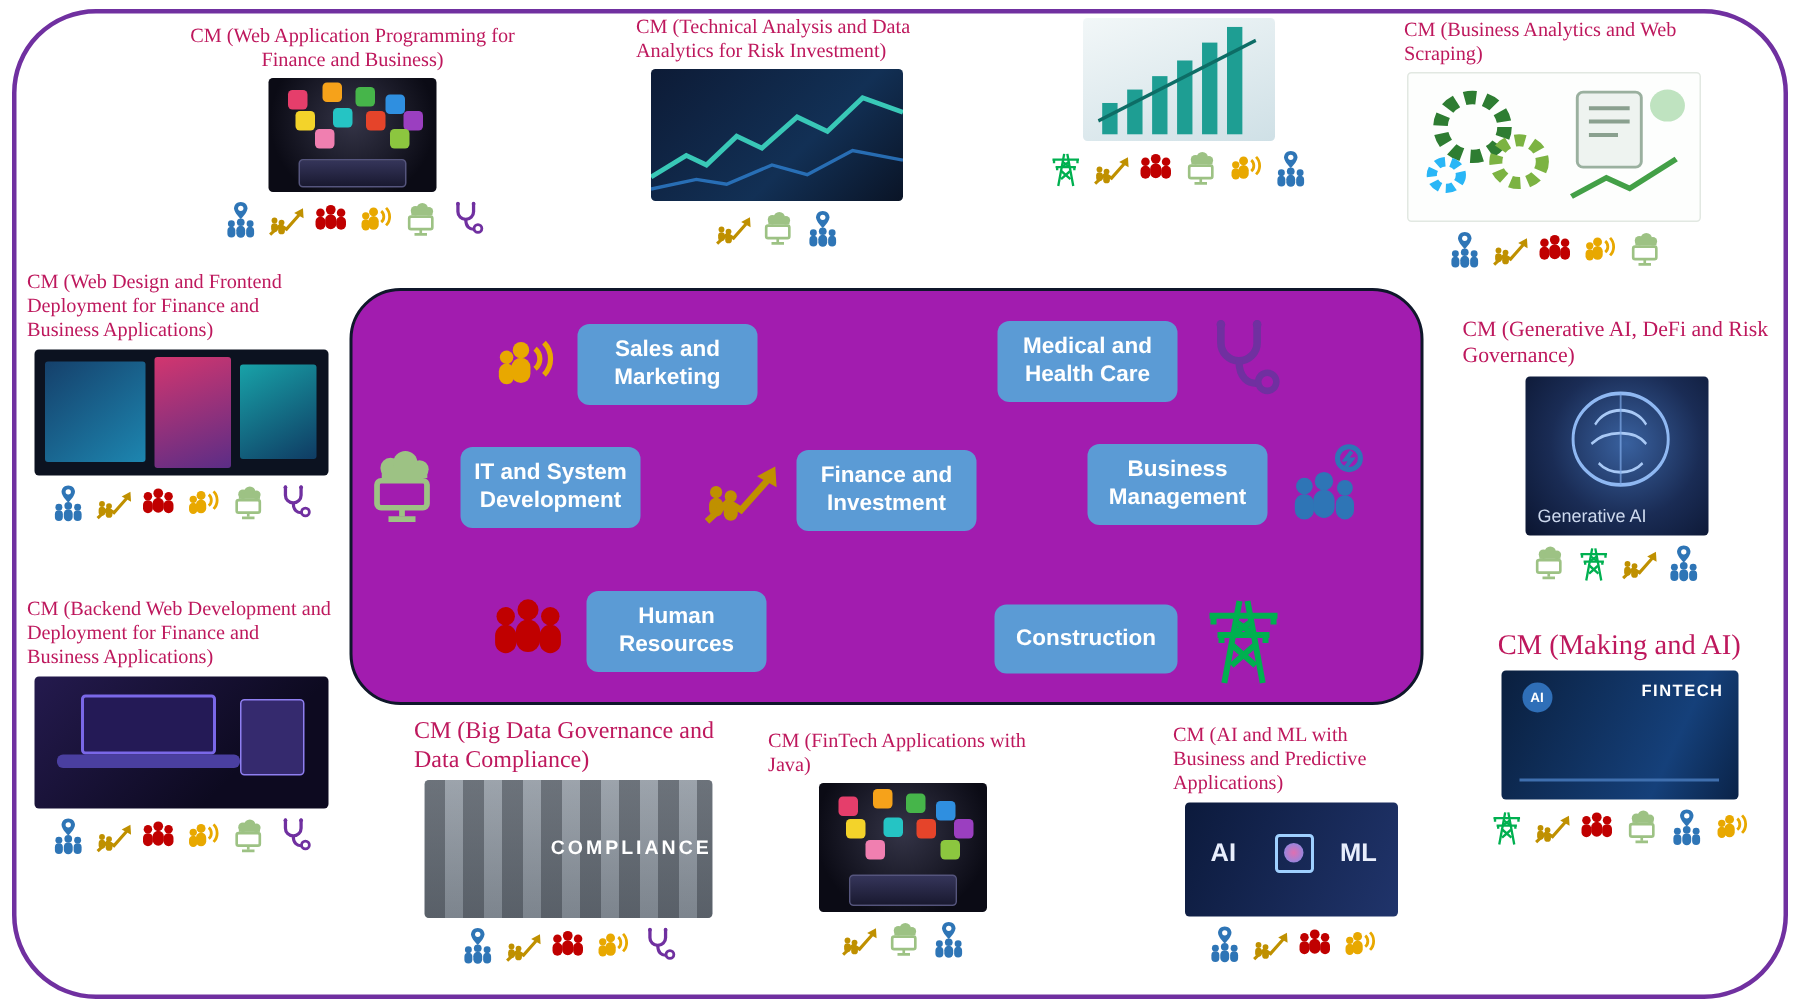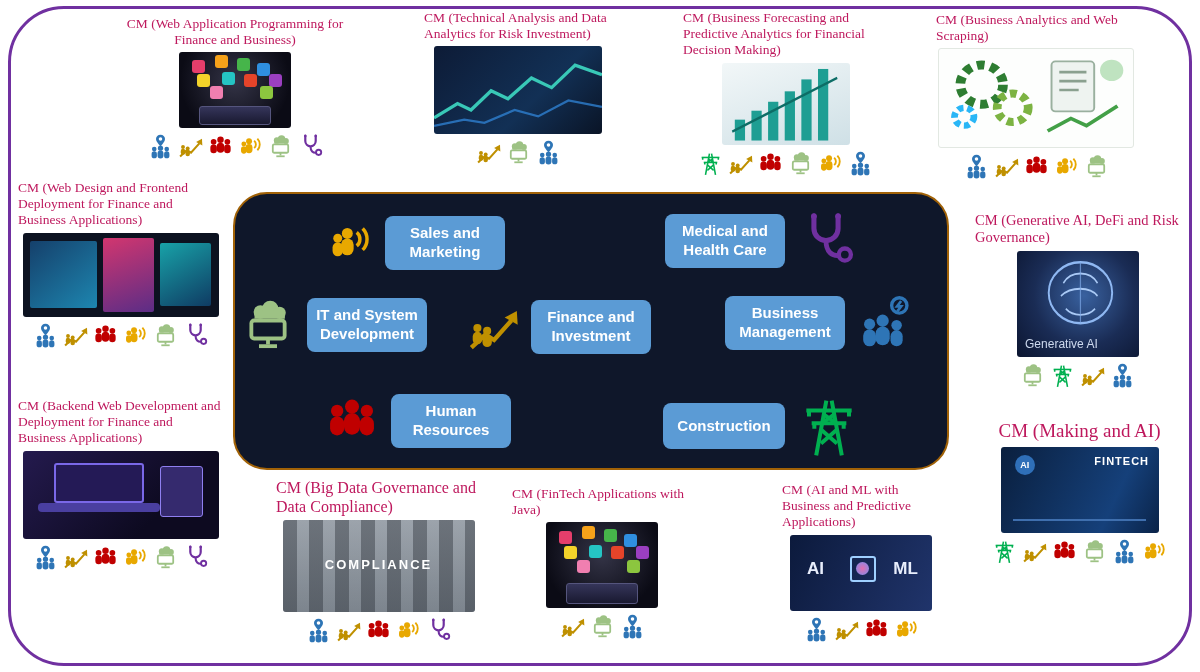--- a/index.html
+++ b/index.html
@@ -7,21 +7,21 @@
     width:1200px;height:672px;position:relative;overflow:hidden;
     background:#ffffff;font-family:"Liberation Sans",sans-serif;
   }
   #frame{
     position:absolute;left:8px;top:6px;width:1178px;height:654px;
     border:3px solid #7030A0;border-radius:56px;pointer-events:none;
   }
   
   #panel{
     position:absolute;left:233px;top:192px;width:716px;height:278px;
-    border:2px solid #a16207;border-radius:34px;background:#0f172a;box-sizing:border-box;
+    border:2px solid #0f172a;border-radius:34px;background:#a21caf;box-sizing:border-box;
   }
   .sector{position:absolute;display:flex;align-items:center;gap:12px;}
   .s-btn{
     width:120px;min-height:54px;border-radius:8px;color:#fff;font-weight:bold;
     font-size:15px;line-height:1.25;display:flex;align-items:center;justify-content:center;
     text-align:center;padding:4px 8px;box-sizing:border-box;
   }
   .s-icon{display:inline-flex;}
   .s-icon svg{width:100%;height:100%;}
   .sector-1{left:92px;top:22px}  .sector-1 .s-icon{width:46px;height:46px}
@@ -67,21 +67,21 @@
   .t-generative-ai{background:radial-gradient(circle at 55% 42%, #39619f 0%, #1a2c55 55%, #0b1530 100%);}
   .thumb-caption{position:absolute;left:7%;bottom:5%;color:#cdd9ee;font-size:12px;}
   .t-fintech{background:linear-gradient(115deg,#0a1f3e,#15407a 70%,#0a2348);}
   .thumb-word{position:absolute;color:#fff;font-weight:bold;font-size:11px;letter-spacing:1px;}
   .ai-badge{position:absolute;left:9%;top:10%;width:20px;height:20px;border-radius:50%;
     background:#2f6fb8;color:#fff;font-size:9px;font-weight:bold;
     display:flex;align-items:center;justify-content:center;}
   .t-compliance{background:linear-gradient(#a7aeb6,#7c848d);}
   .citybars{position:absolute;inset:0;
     background:repeating-linear-gradient(90deg, rgba(60,66,74,0.55) 0 14px, rgba(125,133,142,0.25) 14px 26px);}
-  .thumb-center-word{position:absolute;left:0;right:0;top:40%;text-align:center;color:#fff;
+  .thumb-center-word{position:absolute;left:0;right:0;top:40%;text-align:right;color:#fff;
     font-weight:bold;letter-spacing:2px;font-size:13px;}
   .t-ai-ml{background:linear-gradient(115deg,#0c1a3c,#20346b);}
   .aml{position:absolute;top:32%;color:#e8eefc;font-weight:bold;font-size:17px;}
   .aml-left{left:12%}
   .aml-right{right:10%}
   .chip{position:absolute;left:42%;top:28%;width:26px;height:26px;border:2px solid #9fd0ff;
     border-radius:3px;display:flex;align-items:center;justify-content:center;box-sizing:border-box;}
   .chip-core{width:13px;height:13px;border-radius:50%;background:radial-gradient(circle,#e06fb0,#7a8ef0);}
 </style>
 </head>
@@ -189,21 +189,20 @@
           <circle cx="6" cy="14.5" r="2.21" fill="#2E75B6"></circle>
           <rect x="3.45" y="16.54" width="5.1" height="6.8" rx="2.55" fill="#2E75B6"></rect>
           <circle cx="18" cy="14.5" r="2.21" fill="#2E75B6"></circle>
           <rect x="15.45" y="16.54" width="5.1" height="6.8" rx="2.55" fill="#2E75B6"></rect>
           <circle cx="12" cy="13.6" r="2.4699999999999998" fill="#2E75B6"></circle>
           <rect x="9.15" y="15.879999999999999" width="5.699999999999999" height="7.6" rx="2.8499999999999996" fill="#2E75B6"></rect>
         </svg>
       </div>
     </div>
     <div class="module m3">
-      <div class="m-title">CM (Business Forecasting and Predictive Analytics for Financial Decision Making)</div>
       <div class="thumb t-forecast-bars">
         <svg class="fill-svg" viewBox="0 0 100 55" preserveAspectRatio="none">
           <rect x="10" y="38" width="8" height="14" fill="#1e9e93"></rect>
           <rect x="23" y="32" width="8" height="20" fill="#1e9e93"></rect>
           <rect x="36" y="26" width="8" height="26" fill="#1e9e93"></rect>
           <rect x="49" y="19" width="8" height="33" fill="#1e9e93"></rect>
           <rect x="62" y="11" width="8" height="41" fill="#1e9e93"></rect>
           <rect x="75" y="4" width="8" height="48" fill="#1e9e93"></rect>
           <path d="M8 46 L90 10" stroke="#0d6d66" stroke-width="1.6" fill="none"></path>
         </svg>

